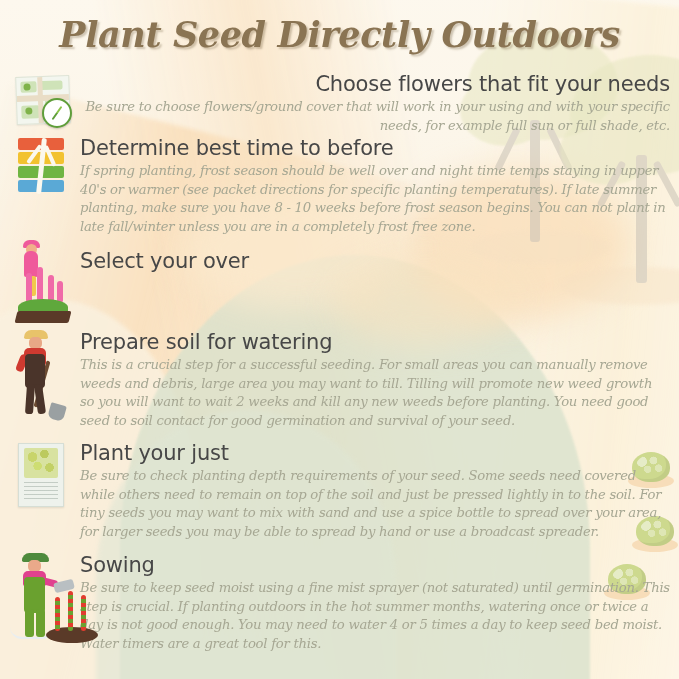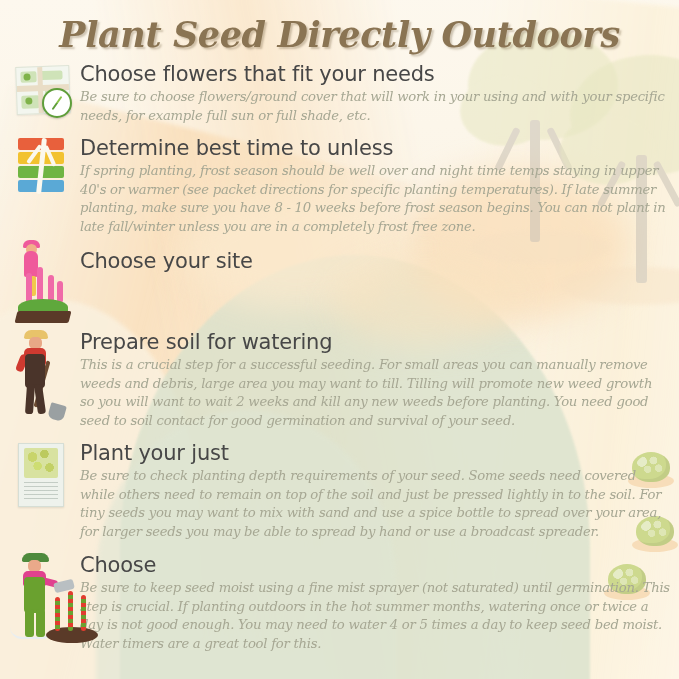--- a/index.html
+++ b/index.html
@@ -208,21 +208,21 @@
     font-family: "DejaVu Serif", serif;
     font-style: italic;
     font-size: 13.2px;
     line-height: 18.6px;
     color: #a6a793;
     margin: 0;
     letter-spacing: -0.25px;
   }
 
   
-  #step-0 { top: 62px; }
+  #step-0 { top: 72px; text-align: right; }
   #step-1 { top: 136px; }
   #step-2 { top: 249px; }
   #step-3 { top: 330px; }
   #step-4 { top: 441px; }
   #step-5 { top: 553px; }
 
   
   .plan {
     position: absolute; left: 6px; top: 4px;
     width: 52px; height: 46px;
@@ -427,40 +427,40 @@
       <div class="step-icon" style="height:60px;">
         <div class="seasons">
           <div class="band b1"></div>
           <div class="band b2"></div>
           <div class="band b3"></div>
           <div class="band b4"></div>
           <div class="twig"></div>
         </div>
       </div>
       <div class="step-text">
-        <h2 class="step-head">Determine best time to unless</h2>
+        <h2 class="step-head">Determine best time to before</h2>
         <p class="step-body">If spring planting, frost season should be well over and  night time temps staying in upper 40's or warmer (see packet directions for specific planting temperatures). If late summer planting, make sure you have 8 - 10 weeks before frost season begins. You can not plant in late fall/winter unless you are in a completely frost free zone.</p>
       </div>
     </div>
 
     <div class="step" id="step-2">
       <div class="step-icon" style="height:78px;">
         <div class="fl-person-hat"></div>
         <div class="fl-person-head"></div>
         <div class="fl-person-body"></div>
         <div class="fl-person-legs"></div>
         <div class="spike s1"></div>
         <div class="spike s2"></div>
         <div class="spike s3"></div>
         <div class="spike s4"></div>
         <div class="fl-foliage"></div>
         <div class="fl-tray"></div>
       </div>
       <div class="step-text">
-        <h2 class="step-head">Choose your site</h2>
+        <h2 class="step-head">Select your over</h2>
       </div>
     </div>
 
     <div class="step" id="step-3">
       <div class="step-icon" style="height:94px;">
         <div class="gd-handle"></div>
         <div class="gd-blade"></div>
         <div class="gd-hat"></div>
         <div class="gd-head"></div>
         <div class="gd-shirt"></div>
@@ -498,19 +498,19 @@
         <div class="wt-hat"></div>
         <div class="wt-head"></div>
         <div class="wt-shirt"></div>
         <div class="wt-arm"></div>
         <div class="wt-can"></div>
         <div class="wt-overall"></div>
         <div class="wt-legL"></div>
         <div class="wt-legR"></div>
       </div>
       <div class="step-text" style="padding-left:0;margin-left:-22px;">
-        <h2 class="step-head">Choose</h2>
+        <h2 class="step-head">Sowing</h2>
         <p class="step-body">Be sure to keep seed moist using a fine mist sprayer (not saturated) until germination. This step is crucial. If planting outdoors in the hot summer months, watering once  or twice a day is not good enough. You may need to water 4 or 5 times a day to keep seed bed moist. Water timers are a great tool for this.</p>
       </div>
     </div>
 
   </div>
 </div>
 
 </body></html>

